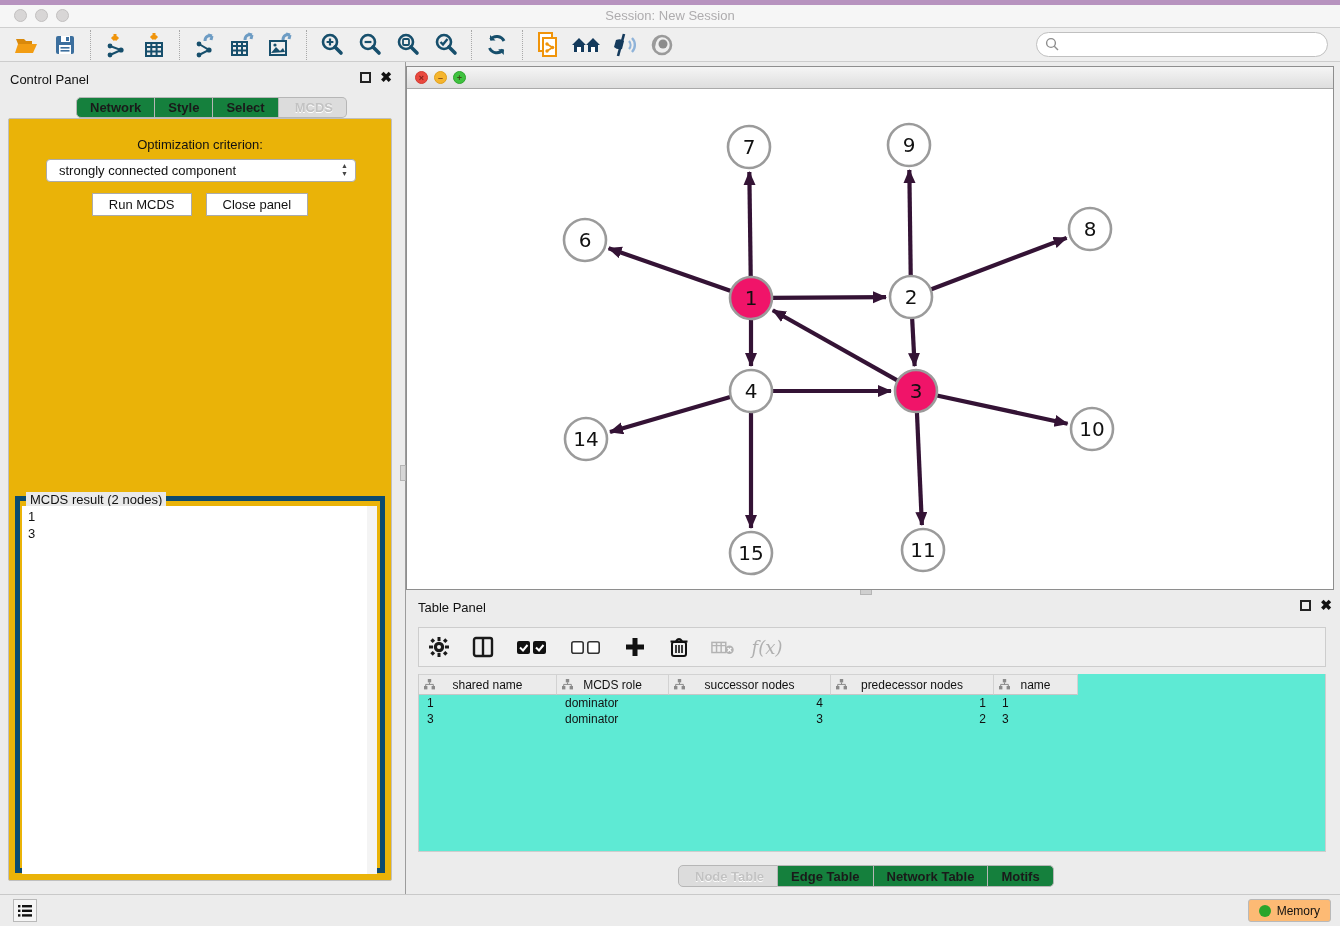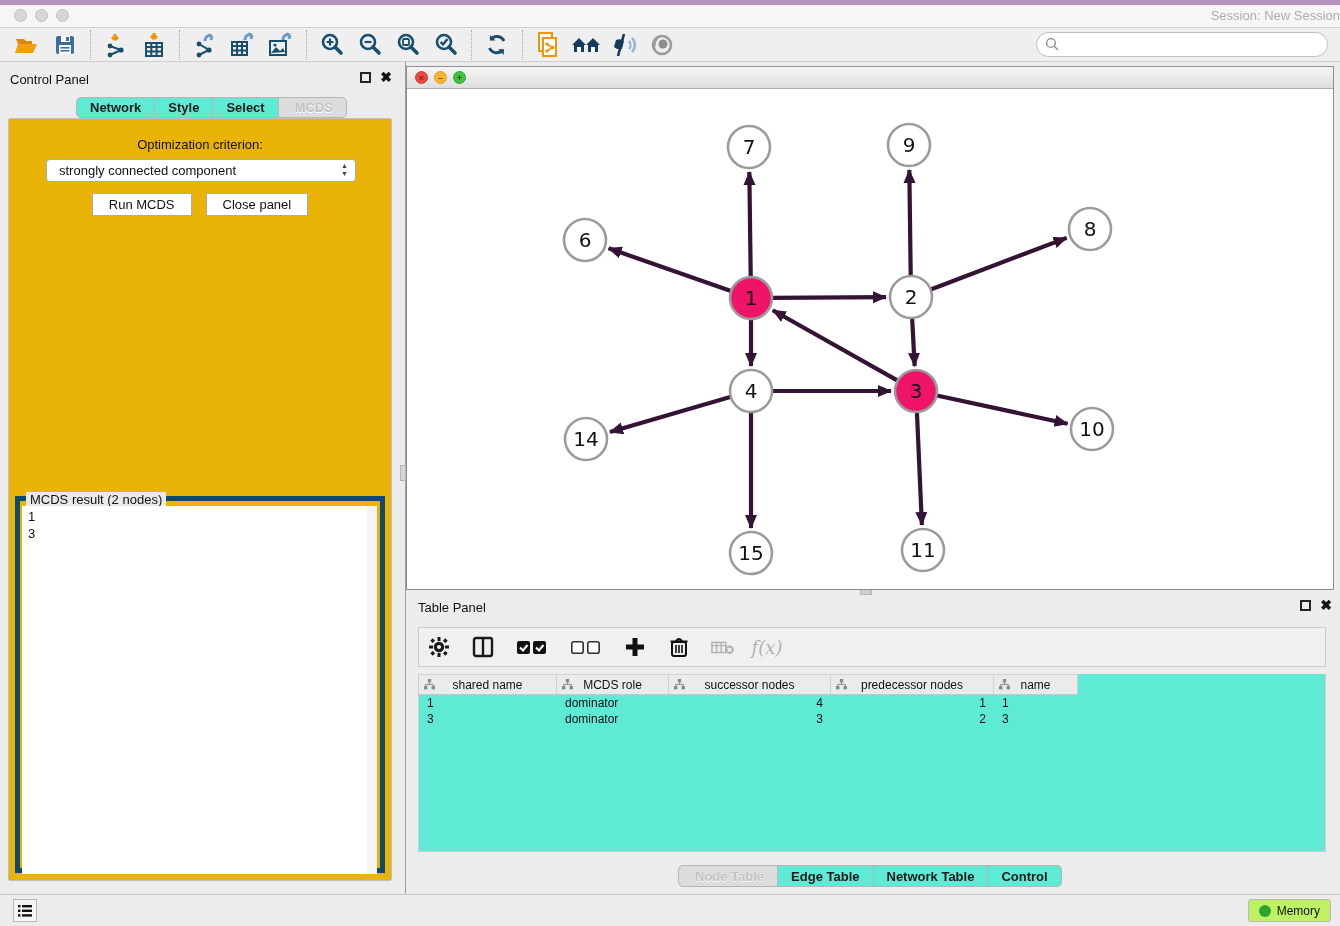--- a/index.html
+++ b/index.html
@@ -10,36 +10,36 @@
     -webkit-font-smoothing:antialiased;
   }
   
   .accent-strip { position:absolute; left:0; top:0; width:1340px; height:5px; background:#b793bf; }
   .titlebar { position:absolute; left:0; top:5px; width:1340px; height:23px; background:#f6f6f6; border-bottom:1px solid #cfcfcf; }
   .traffic { position:absolute; top:4px; left:14px; display:flex; gap:8px; }
   .tl { width:13px; height:13px; border-radius:50%; background:#d8d6d6; border:1px solid #c2c0c0; position:relative; font-size:9px; line-height:11px; text-align:center; color:rgba(0,0,0,.45); }
   .tl.red { background:#e9493f; border-color:#d33a31; }
   .tl.yellow { background:#f5b52e; border-color:#e0a01c; }
   .tl.green { background:#3fc23f; border-color:#2ea42e; }
-  .win-title { position:absolute; top:3px; left:0; width:100%; text-align:right; font-size:13px; color:#aeacae; }
+  .win-title { position:absolute; top:3px; left:0; width:100%; text-align:center; font-size:13px; color:#aeacae; }
   
   .toolbar { position:absolute; left:0; top:28px; width:1340px; height:34px; background:#efefef; border-bottom:1px solid #cdcdcd; display:flex; align-items:center; padding-left:8px; }
   .tbtn { width:38px; height:30px; display:flex; align-items:center; justify-content:center; }
   .vsep { height:30px; border-left:1px dotted #a9a9a9; margin:0 6px; }
   .search-wrap { position:absolute; right:12px; top:4px; width:292px; height:25px; background:#fff; border:1px solid #c0c0c0; border-radius:13px; display:flex; align-items:center; padding-left:8px; }
   .search-wrap input { border:none; outline:none; flex:1; font-size:13px; background:transparent; margin-left:5px; }
   
   .cp-header { position:absolute; left:0; top:70px; width:400px; height:22px; }
   .panel-title { font-size:13px; color:#111; padding-left:10px; line-height:20px; }
   .panel-ctrls { position:absolute; right:8px; top:1px; display:flex; gap:9px; align-items:center; }
   .float-ico { width:11px; height:11px; border:2px solid #222; display:inline-block; }
   .close-ico { font-size:14px; font-weight:bold; color:#111; line-height:12px; }
   .tabrow { position:absolute; display:flex; }
   .cp-tabs { left:76px; top:97px; }
-  .tab { height:21px; padding:0 13px; background:#5eead4; border:1px solid #b6b6b6; border-left-width:0; font-size:13px; font-weight:bold; color:#1a1a1a; display:flex; align-items:center; }
+  .tab { height:21px; padding:0 13px; background:#15803d; border:1px solid #b6b6b6; border-left-width:0; font-size:13px; font-weight:bold; color:#1a1a1a; display:flex; align-items:center; }
   .tab:first-child { border-left-width:1px; border-radius:5px 0 0 5px; }
   .tab:last-child { border-radius:0 5px 5px 0; }
   .tab.selected { background:#dcdcdc; color:#c2c2c2; text-shadow:0 1px 0 #fff;padding-left:16px; }
   .cp-body { position:absolute; left:8px; top:118px; width:384px; height:763px; background:#eab308; border:1px solid #bfbfbf; border-radius:2px; }
   .crit-label { position:absolute; top:18px; width:100%; text-align:center; font-size:13px; color:#111; }
   .crit-select { position:absolute; left:37px; top:40px; width:310px; height:23px; background:#fff; border:1px solid #ababab; border-radius:4px; font-size:13px; display:flex; align-items:center; padding-left:12px; color:#111; }
   .stepper { position:absolute; right:7px; top:2px; display:flex; flex-direction:column; line-height:8px; font-size:7px; color:#444; }
   .cp-btnrow { position:absolute; top:74px; width:100%; display:flex; justify-content:center; gap:14px; }
   .mac-btn { height:23px; padding:0 16px; background:#fff; border:1px solid #ababab; border-radius:0; font-size:13px; color:#111; display:flex; align-items:center; }
   .groupbox { position:absolute; left:6px; top:377px; width:370px; height:377px; border:5px solid #0c4a6e; }
@@ -67,21 +67,21 @@
   .th { background:#ebebeb; border-right:1px solid #d2d2d2; border-top:1px solid #d2d2d2; border-bottom:1px solid #c6c6c6; display:flex; align-items:center; justify-content:center; gap:6px; font-size:12px; color:#111; position:relative; }
   .th .hico { position:absolute; left:5px; top:4px; }
   .trow { display:flex; height:16px; font-size:12px; color:#111; }
   .td { padding:1px 8px 0 8px; overflow:hidden; white-space:nowrap; }
   .td.r { text-align:right; }
   .tp-tabs { left:678px; top:865px; }
   .tp-tabs .tab { font-weight:bold; height:22px;text-align:right; }
   
   .statusbar { position:absolute; left:0; top:894px; width:1340px; height:32px; background:#ececec; border-top:1px solid #c9c9c9; }
   .list-btn { position:absolute; left:13px; top:4px; width:24px; height:23px; background:#f5f5f5; border:1px solid #b9b9b9; display:flex; align-items:center; justify-content:center; }
-  .mem-btn { position:absolute; right:9px; top:4px; height:23px; background:#bef264; border:1px solid #b9b9b9; border-radius:3px; display:flex; align-items:center; gap:6px; padding:0 10px; font-size:12px; color:#111; }
+  .mem-btn { position:absolute; right:9px; top:4px; height:23px; background:#fdba74; border:1px solid #b9b9b9; border-radius:3px; display:flex; align-items:center; gap:6px; padding:0 10px; font-size:12px; color:#111; }
   .mem-dot { width:12px; height:12px; border-radius:50%; }
 </style>
 </head>
 <body>
 
 <div class="accent-strip"></div>
 <div class="titlebar">
   <div class="traffic">
     <span class="tl"></span>
     <span class="tl"></span>
@@ -459,21 +459,21 @@
         <div class="td r" style="width: 163px;">2</div>
         <div class="td" style="width: 84px;">3</div>
       </div>
     </div>
 </div>
 
 <div class="tabrow tp-tabs">
     <div class="tab selected">Node Table</div>
     <div class="tab">Edge Table</div>
     <div class="tab">Network Table</div>
-    <div class="tab">Control</div>
+    <div class="tab">Motifs</div>
   </div>
 
 <div class="statusbar">
   <div class="list-btn">
     <svg width="16" height="14" viewBox="0 0 16 14">
       <rect x="1" y="1" width="2.4" height="2.4" fill="#111"></rect>
         <rect x="5" y="1" width="10" height="2.4" fill="#111"></rect>
       <rect x="1" y="5.6" width="2.4" height="2.4" fill="#111"></rect>
         <rect x="5" y="5.6" width="10" height="2.4" fill="#111"></rect>
       <rect x="1" y="10.2" width="2.4" height="2.4" fill="#111"></rect>

